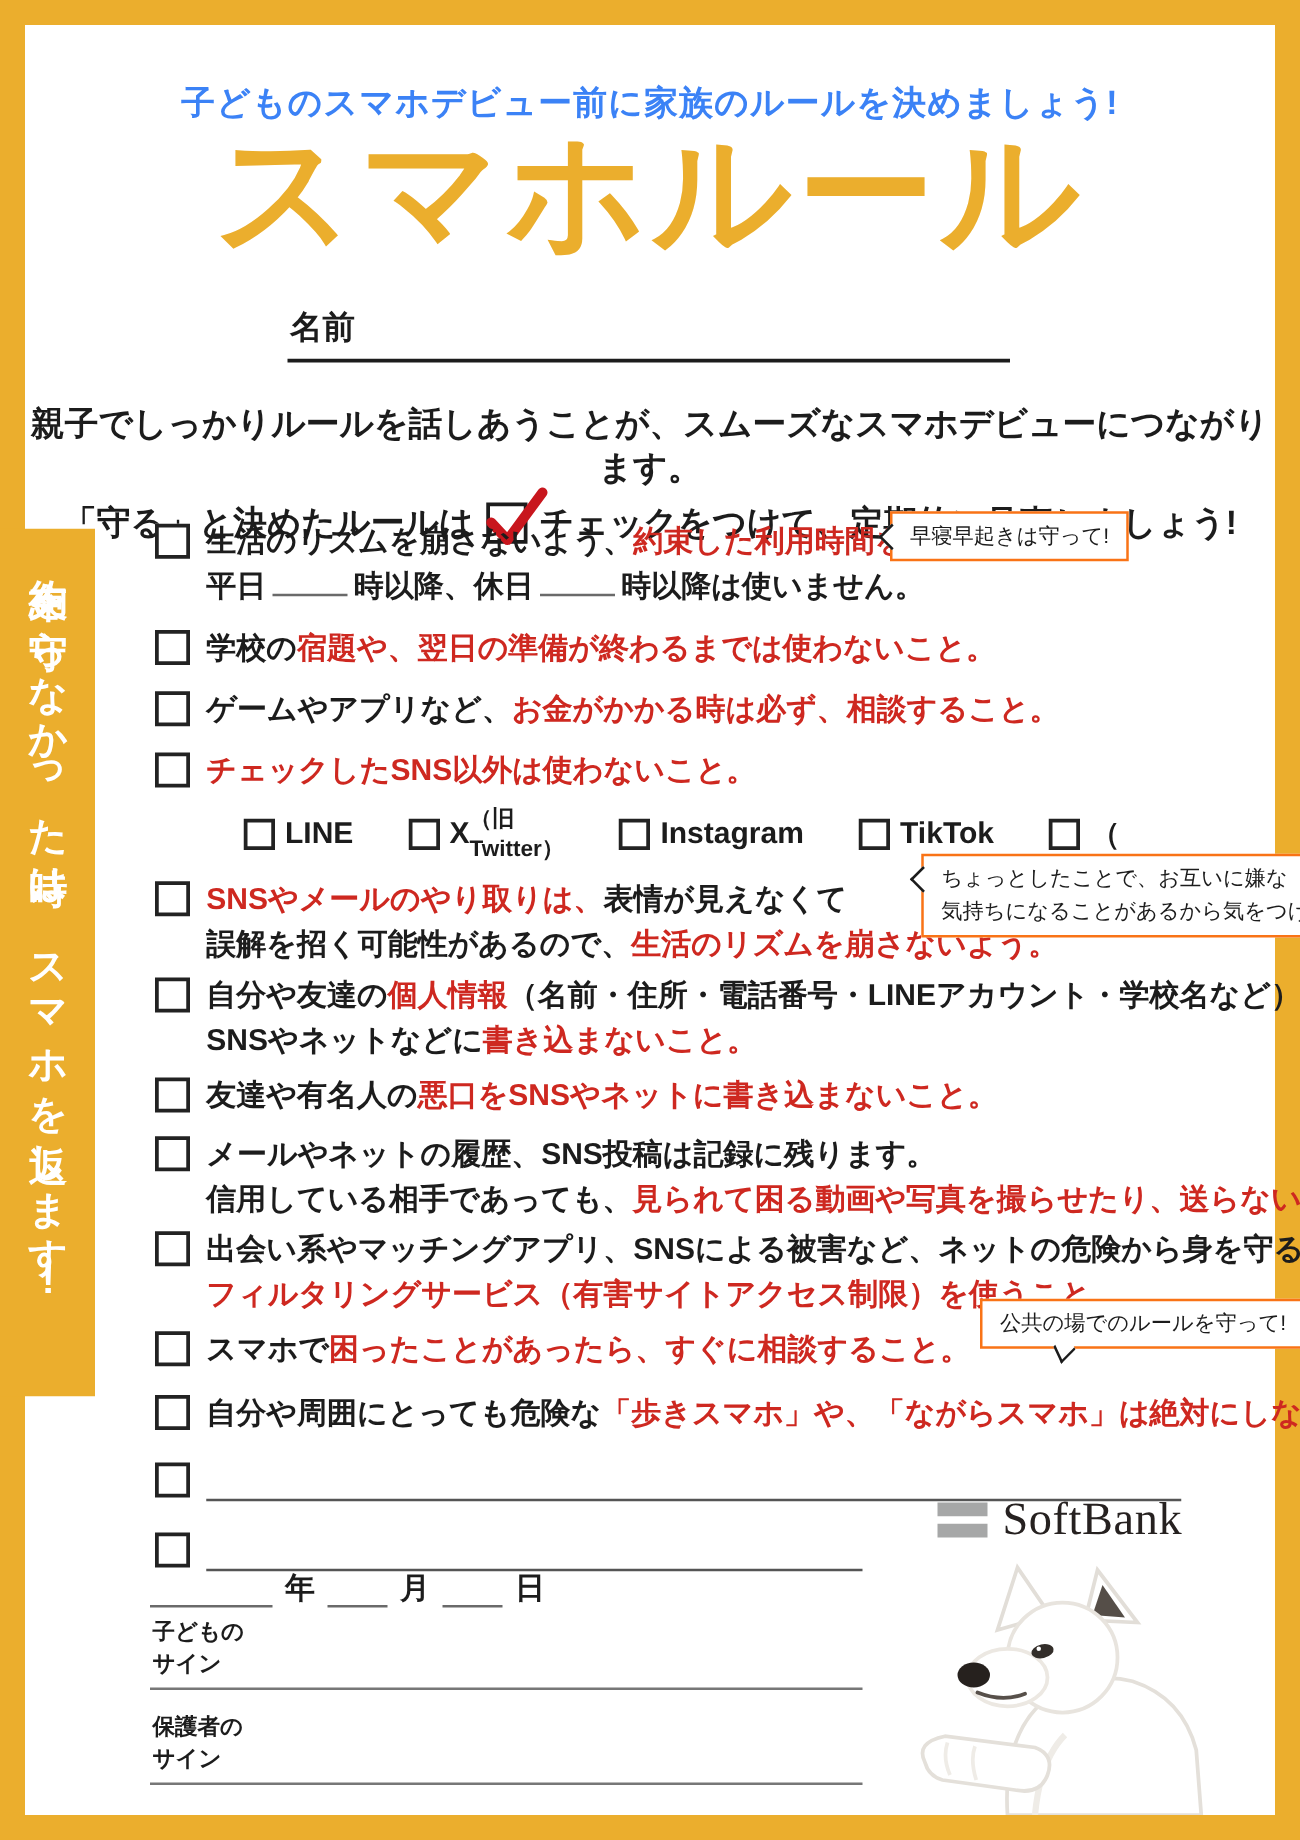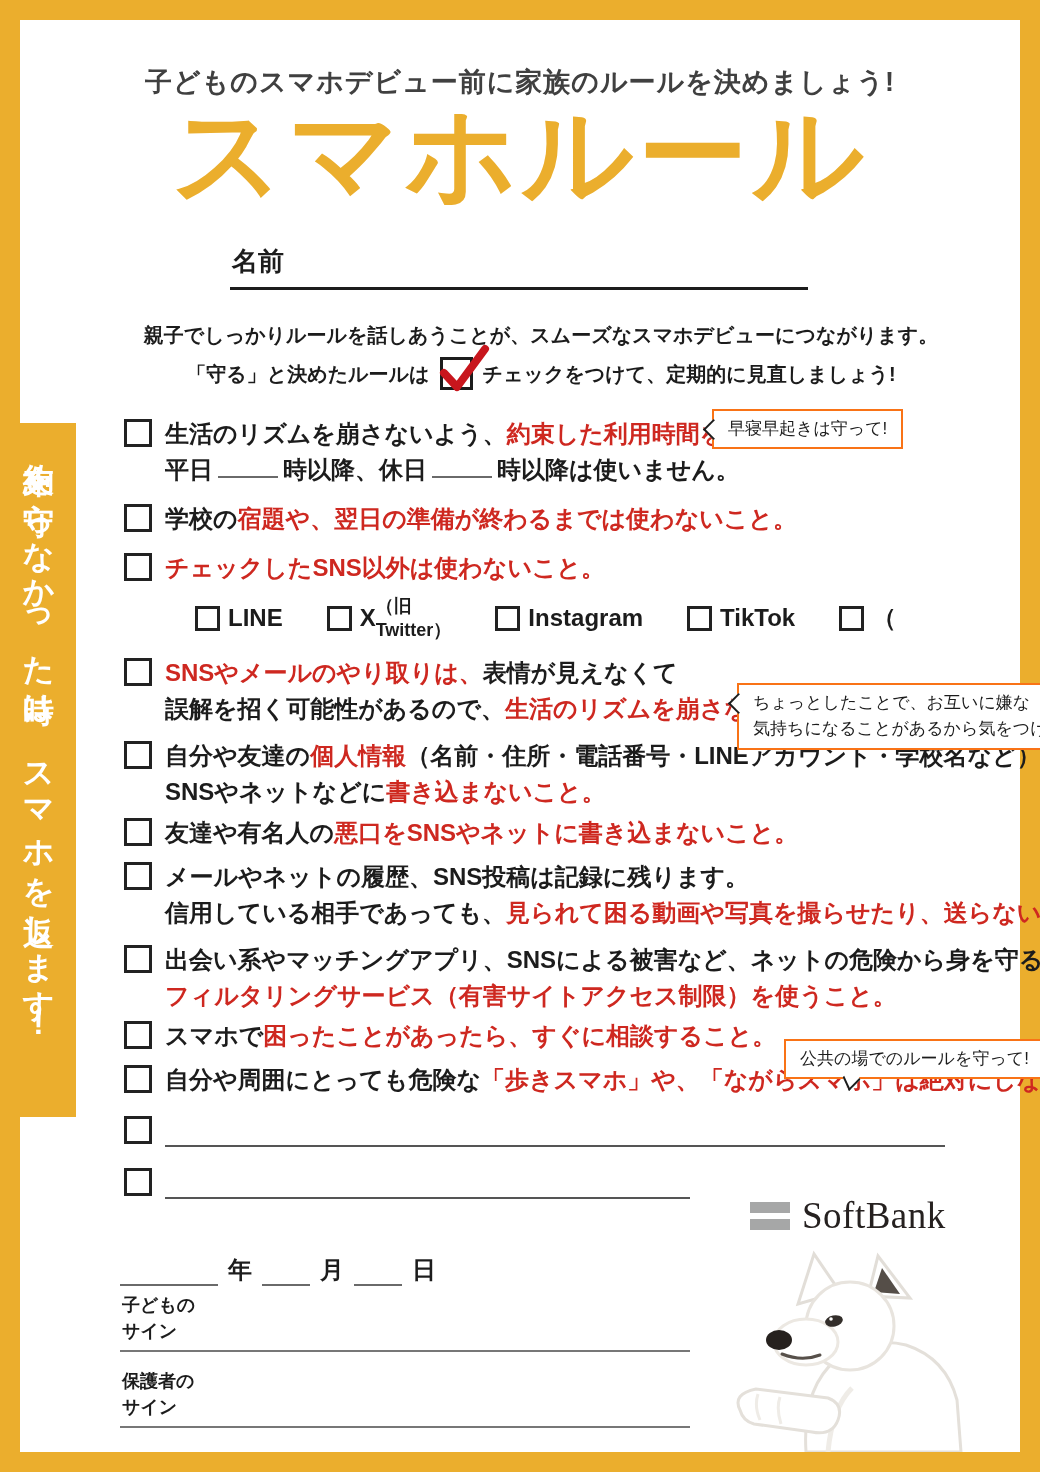--- a/index.html
+++ b/index.html
@@ -15,30 +15,30 @@
   .frame.right  { left:1020px; top:0; width:20px; height:1472px; }
 
   
   .side-banner { position:absolute; left:0; top:423px; width:76px; height:694px; background:#EBAE2D;
                  display:flex; justify-content:center; }
   .side-banner span { writing-mode:vertical-rl; text-orientation:upright; color:#fff; font-weight:bold;
                  font-size:31px; letter-spacing:2px; margin-top:16px; }
 
   
   .subtitle { position:absolute; left:20px; top:64px; width:1000px; text-align:center;
-              color:#404040; font-size:27px; font-weight:bold; letter-spacing:1px; }
+              color:#3b82f6; font-size:27px; font-weight:bold; letter-spacing:1px; }
   .title { position:absolute; left:20px; top:96px; width:1000px; text-align:center;
            color:#EBAE2D; font-size:110px; font-weight:800; letter-spacing:4px; line-height:1.05; }
   .name-row-label { position:absolute; left:232px; top:244px; font-size:26px; font-weight:bold; }
   .name-line { position:absolute; left:230px; top:262px; width:578px; height:28px;
                border-bottom:3px solid #1c1c1c; }
 
   
   .intro { position:absolute; left:20px; top:322px; width:1000px; text-align:center;
-           font-size:20px; font-weight:bold; line-height:1.3;margin-left:21px; }
+           font-size:27px; font-weight:bold; line-height:1.3; }
   .intro-line2 { margin-top:9px; display:flex; justify-content:center; align-items:center; gap:10px; }
   .intro-cb { position:relative; display:inline-block; width:33px; height:33px;
               border:3px solid #1c1c1c; background:#fff; flex:0 0 auto; }
   .intro-cb svg { position:absolute; left:-5px; top:-17px; overflow:visible; }
 
   
   .rules { position:absolute; left:124px; top:416px; width:880px; }
   .rule-row { display:flex; align-items:flex-start; margin-top:13px; }
   .rule-row:nth-child(1)  { margin-top:0; }
   .rule-row:nth-child(5)  { margin-top:11px; }
@@ -143,20 +143,26 @@
       </div>
       <div class="rule-row">
         <span class="cb"></span>
         <div class="rule-body">
           <div class="rule-line"><span class="blk">学校の</span><span class="red">宿題や、翌日の準備が終わるまでは使わないこと。</span></div>
         </div>
       </div>
       <div class="rule-row">
         <span class="cb"></span>
         <div class="rule-body">
+          <div class="rule-line"><span class="blk">ゲームやアプリなど、</span><span class="red">お金がかかる時は必ず、相談すること。</span></div>
+        </div>
+      </div>
+      <div class="rule-row">
+        <span class="cb"></span>
+        <div class="rule-body">
           <div class="rule-line"><span class="red">チェックしたSNS以外は使わないこと。</span></div>
           <div class="sns-row">
             <span class="sns-opt">
               <span class="sns-cb"></span>
               <span>LINE</span>
             </span>
             <span class="sns-opt">
               <span class="sns-cb"></span>
               <span>X</span>
               <span class="sns-suffix">（旧Twitter）</span>

